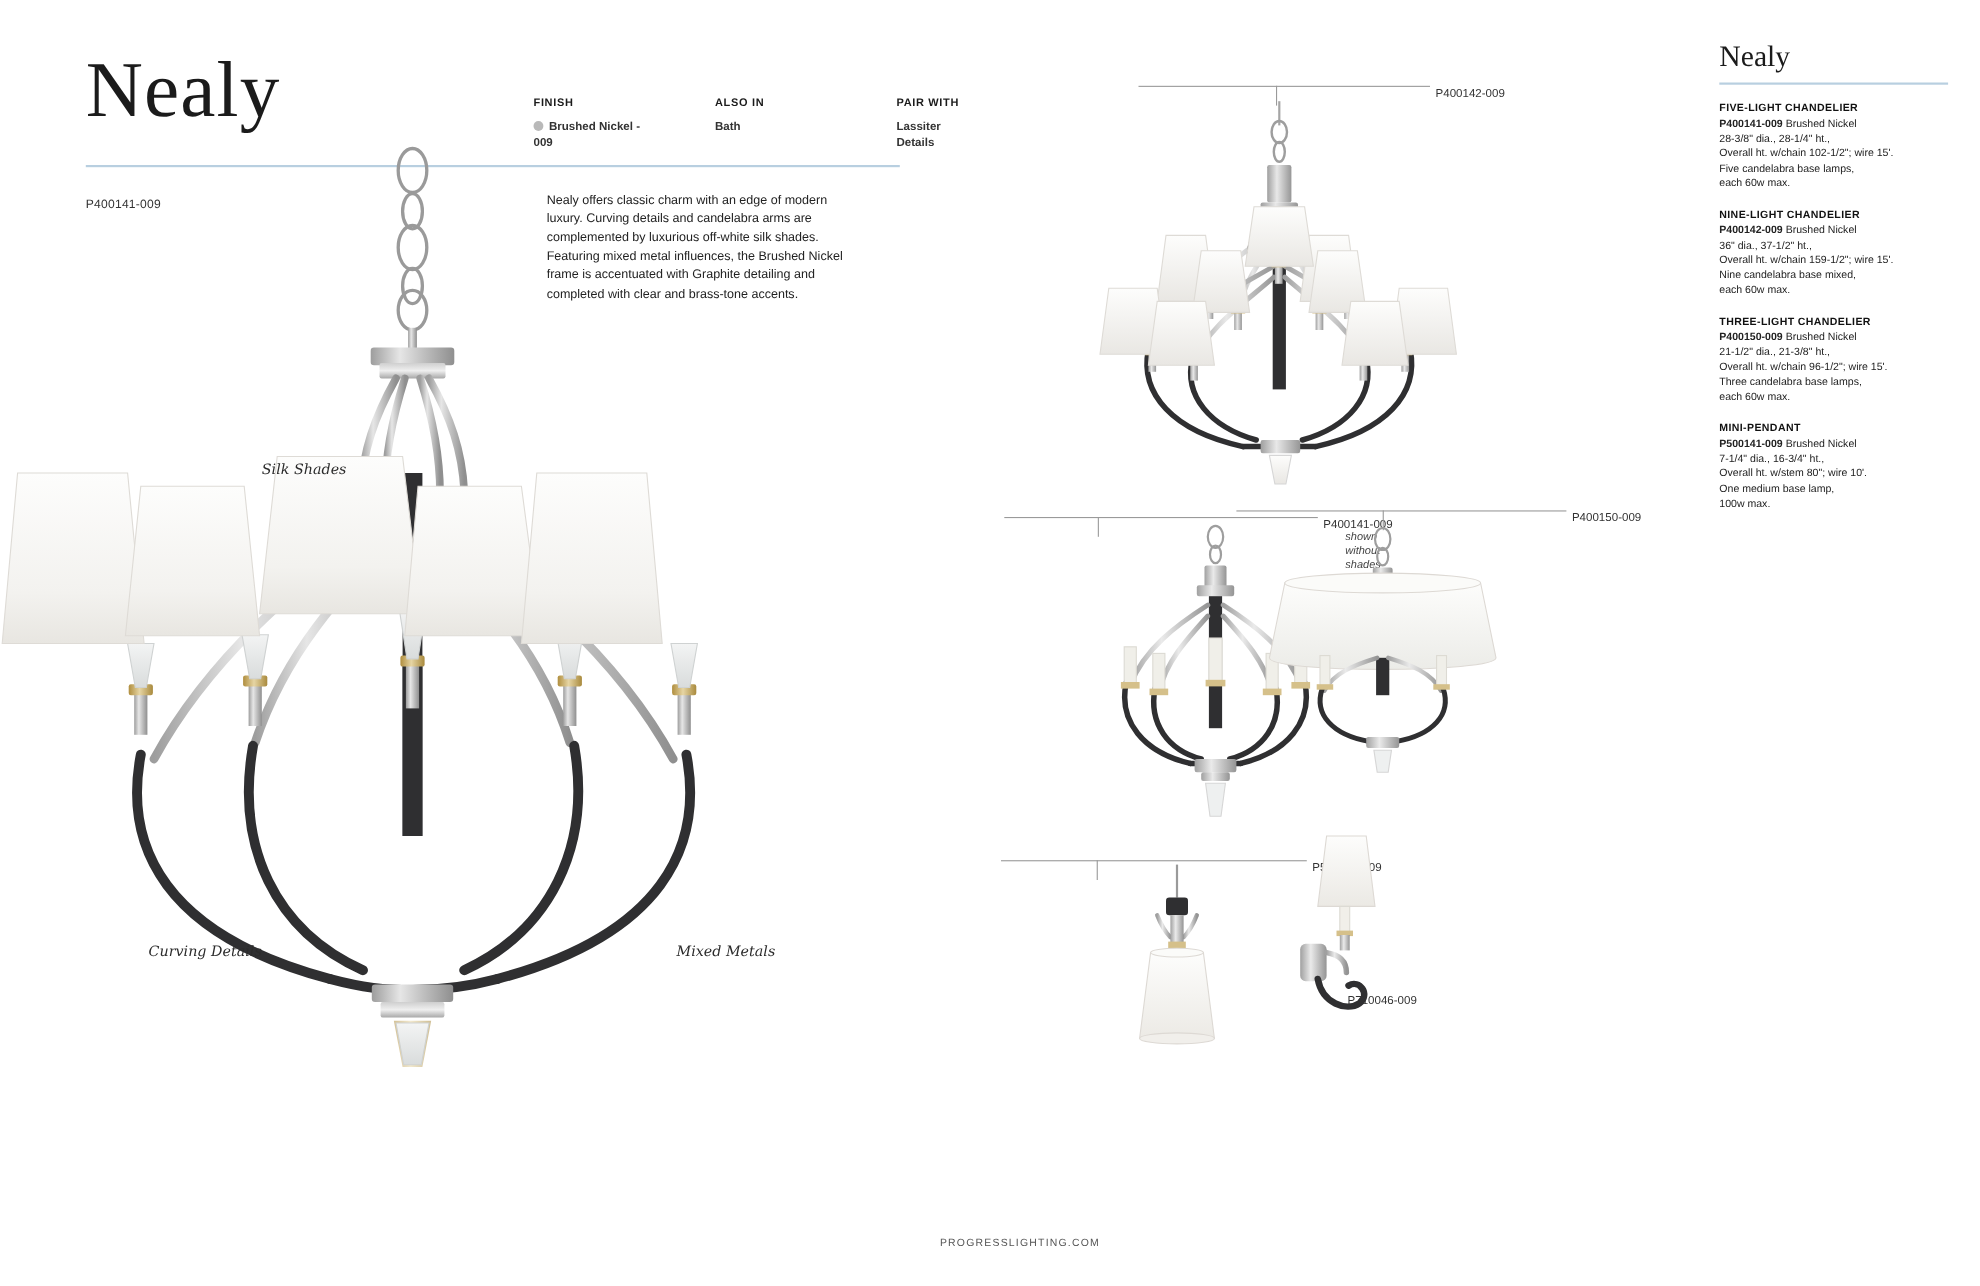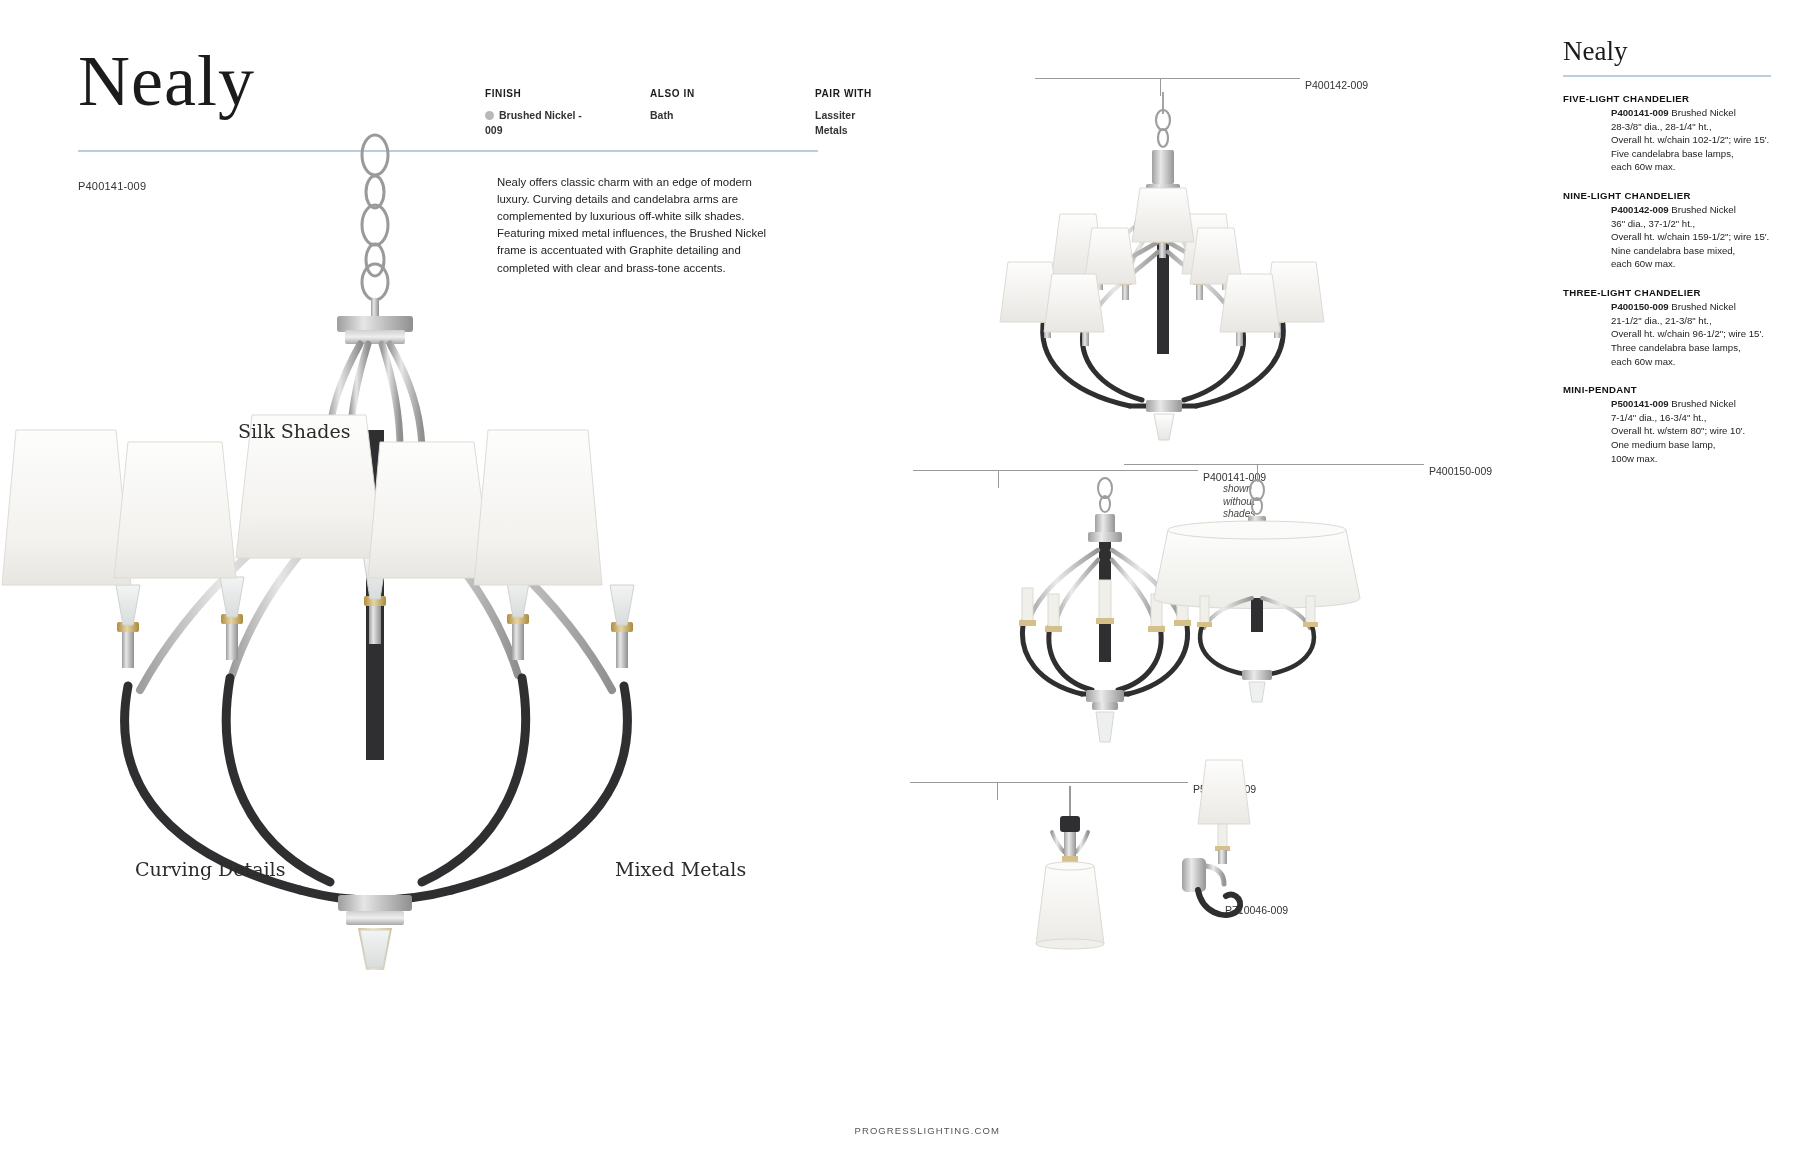--- a/index.html
+++ b/index.html
@@ -81,21 +81,22 @@
     position: absolute;
     left: 497px; top: 174px;
     width: 280px;
     font-size: 11.4px;
     line-height: 1.5;
     color: #222;
   }
   .script-label {
     position: absolute;
     font-family: "DejaVu Serif", serif;
-    font-size: 19px;
+    font-style: italic;
+    font-size: 13px;
     color: #2b2b2b;
     white-space: nowrap;
   }
   .footer {
     position: absolute;
     left: 0; top: 1125px;
     width: 1000px;
     text-align: right;
     font-size: 9.5px;
     letter-spacing: 1.1px;
@@ -129,21 +130,20 @@
     font-size: 9.6px;
     font-weight: bold;
     letter-spacing: .35px;
     color: #111;
     margin-bottom: 2px;
   }
   .spec-body {
     font-size: 9.6px;
     line-height: 1.42;
     color: #222;
-    margin-left: 48px;
   }
   .spec-body b { font-weight: bold; }
 
   .callout {
     position: absolute;
     font-size: 10.5px;
     color: #333;
     white-space: nowrap;
   }
   .callout .sub {
@@ -187,21 +187,21 @@
           <span class="swatch"></span><span>Brushed Nickel - 009</span>
         </div>
       </div>
       <div class="meta-col">
         <div class="meta-head">ALSO IN</div>
         <div class="meta-item">Bath</div>
       </div>
       <div class="meta-col">
         <div class="meta-head">PAIR WITH</div>
         <div class="meta-item">Lassiter</div>
-        <div class="meta-item">Metals</div>
+        <div class="meta-item">Details</div>
       </div>
     </div>
 
     <div class="desc">Nealy offers classic charm with an edge of modern luxury. Curving details and candelabra arms are complemented by luxurious off-white silk shades. Featuring mixed metal influences, the Brushed Nickel frame is accentuated with Graphite detailing and completed with clear and brass-tone accents.</div>
 
     <div class="fx" style="left:0; top:130px; width:1000px; height:900px;">
       <svg width="1000" height="900" viewBox="0 0 1000 900">
         <defs>
           <linearGradient id="nick" x1="0" y1="0" x2="1" y2="0">
             <stop offset="0%" stop-color="#9d9d9d"></stop>

